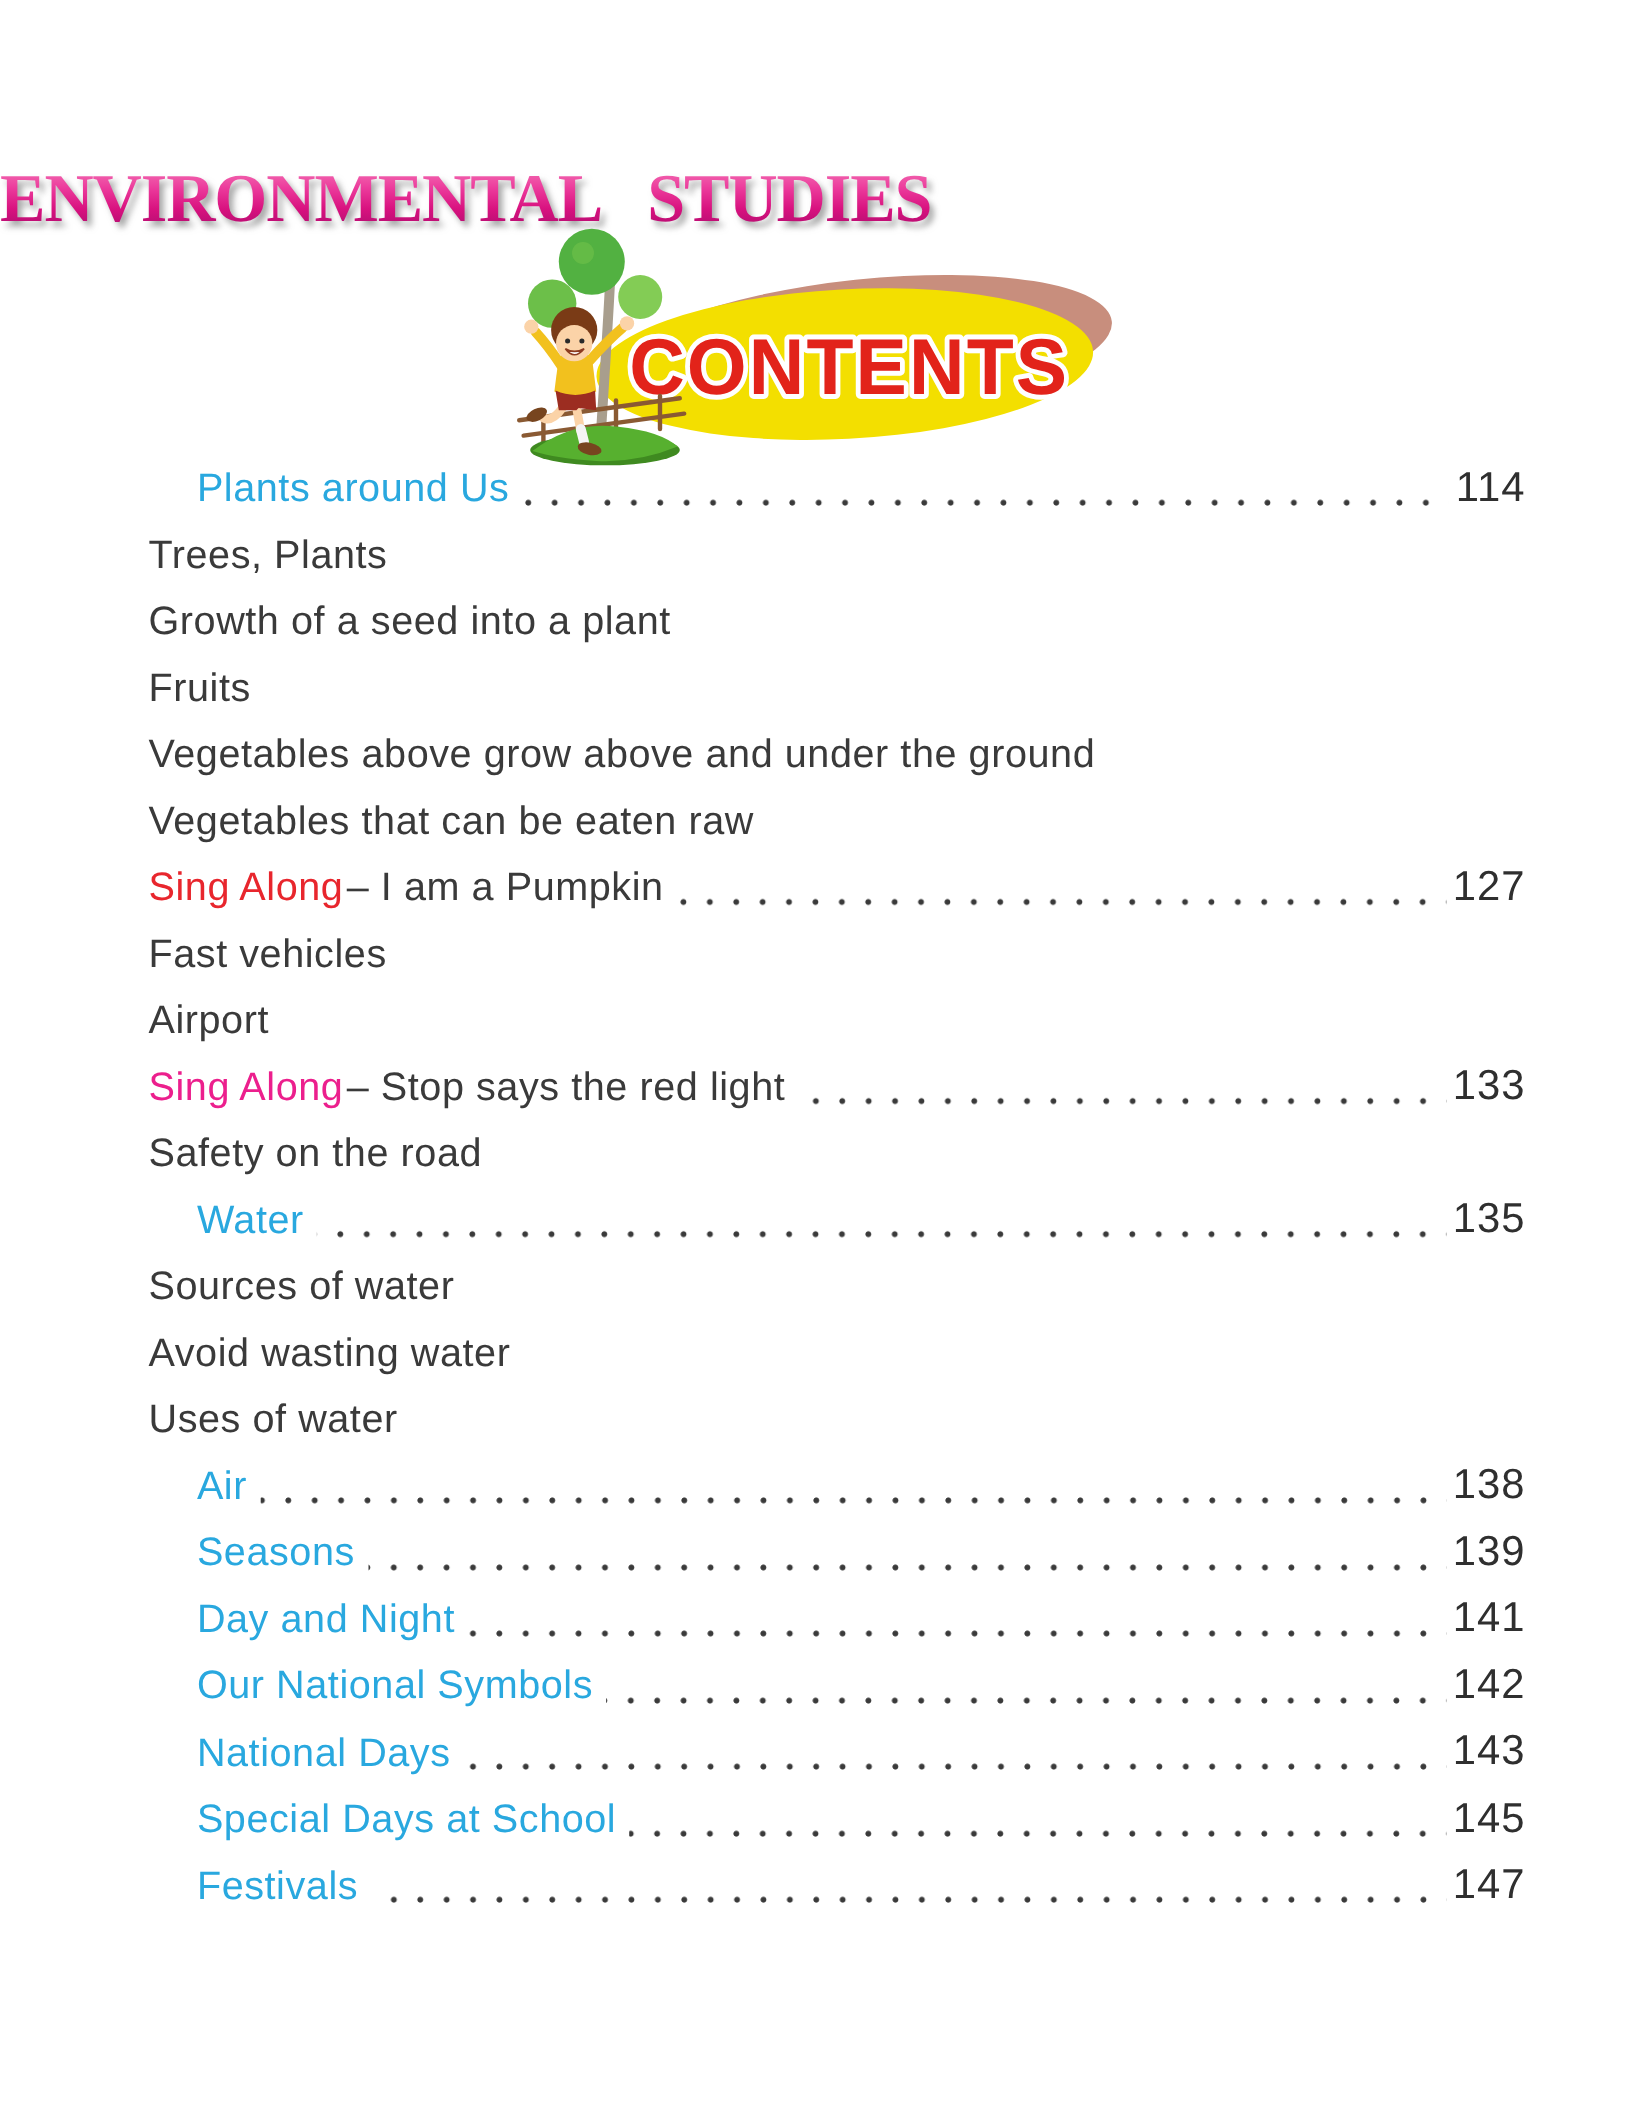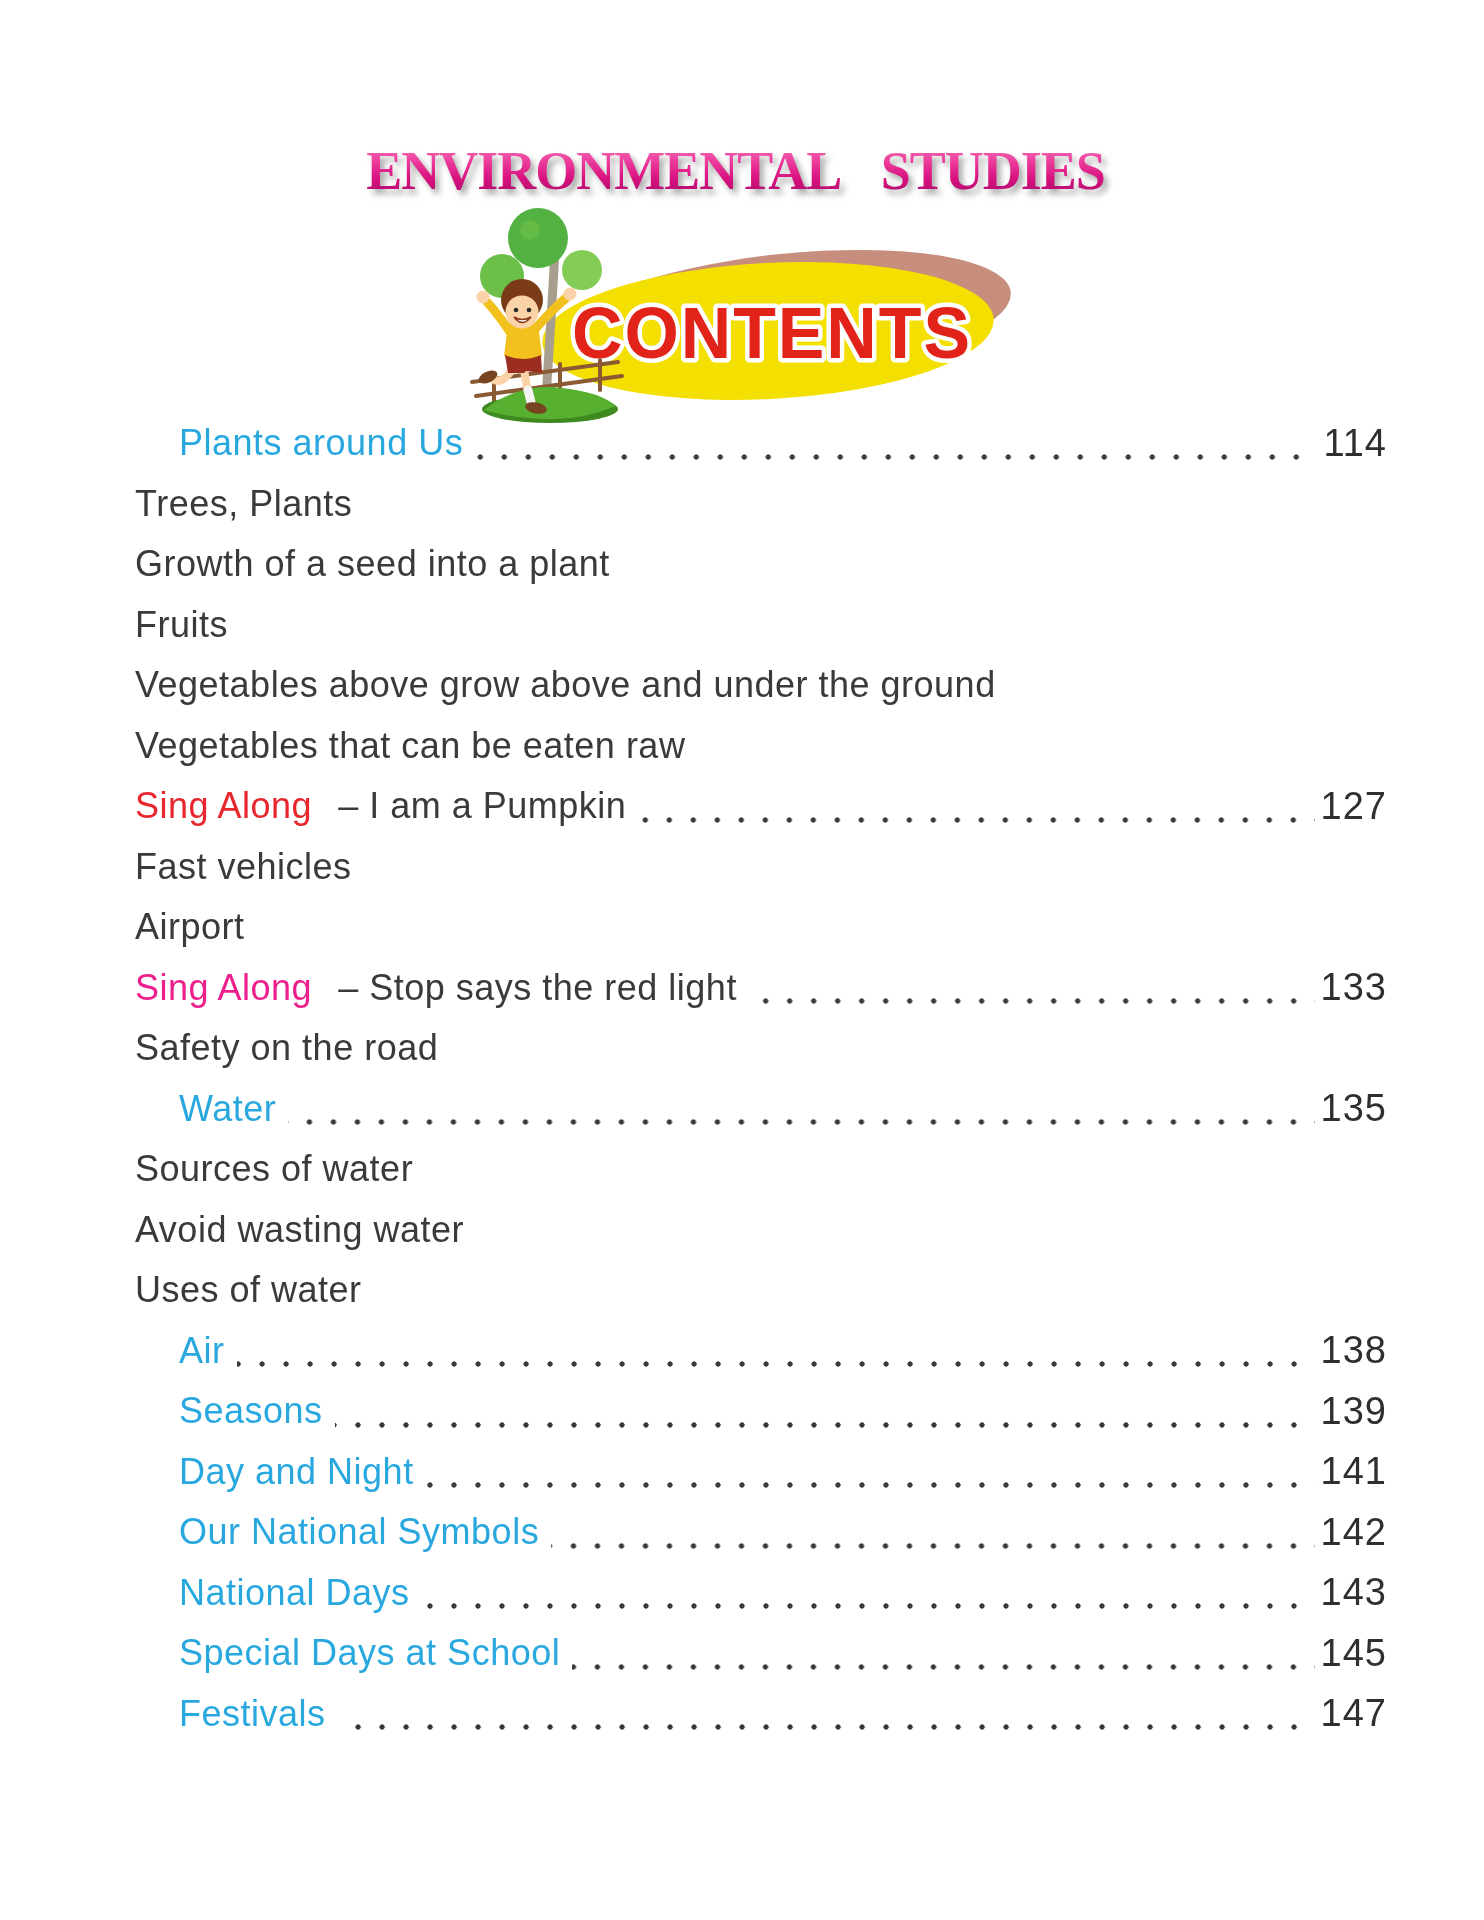--- a/index.html
+++ b/index.html
@@ -2,22 +2,22 @@
 <html><head>
 <meta charset="utf-8">
 <style>
   html,body{margin:0;padding:0;background:#ffffff;}
   .page{
     position:relative;width:1484px;height:1920px;background:#ffffff;overflow:hidden;
     font-family:"Liberation Sans",sans-serif;
   }
   
   .book-title{
-    position:absolute;top:104px;left:0;right:13px;text-align:center;
-    font-family:"Liberation Serif",serif;font-weight:bold;font-size:54px;line-height:1.15;
+    position:absolute;top:104px;left:0;right:13px;
+    font-family:"Liberation Serif",serif;font-weight:bold;font-size:62px;line-height:1.15;
     letter-spacing:-1px;word-spacing:30px;
     color:#d8197f;
     text-shadow:4px 5px 5px rgba(90,90,90,.45);
   }
   @supports ((-webkit-background-clip:text) or (background-clip:text)){
     .book-title{
       background:linear-gradient(180deg,#f47ab8 4%,#ec3b9c 35%,#d8127f 62%,#a50b6b 96%);
       -webkit-background-clip:text;background-clip:text;color:transparent;text-shadow:none;
       filter:drop-shadow(4px 5px 3px rgba(95,95,95,.55));
     }
@@ -25,21 +25,21 @@
   
   .banner{position:absolute;left:450px;top:206px;width:560px;height:215px;}
   .banner svg{width:100%;height:100%;display:block;overflow:visible;}
   
   .toc{position:absolute;left:135px;top:413px;width:1252px;}
   .toc-row{
     display:flex;align-items:center;height:60.5px;
     font-size:36px;letter-spacing:.5px;color:#3a3a3a;white-space:nowrap;
   }
   .toc-label{flex:0 0 auto;}
-  .toc-suffix{flex:0 0 auto;margin-left:26px;color:#3a3a3a;}
+  .toc-suffix{flex:0 0 auto;margin-left:3px;color:#3a3a3a;}
   .c-dark{color:#3a3a3a;}
   .c-cyan{color:#29a8df;margin-left:44px;}
   .c-red{color:#e8262d;}
   .c-magenta{color:#ec1f8d;}
   .dot-leader{
     flex:1 1 auto;height:6px;align-self:flex-end;margin:0 6px 14px 12px;min-width:30px;
     background-image:radial-gradient(circle at 3px 3px,#3a3a3a 2.3px,transparent 3px);
     background-size:24px 6px;background-repeat:repeat-x;background-position:right center;
   }
   .toc-page{flex:0 0 auto;font-size:38px;color:#2f2f2f;letter-spacing:1px;}

